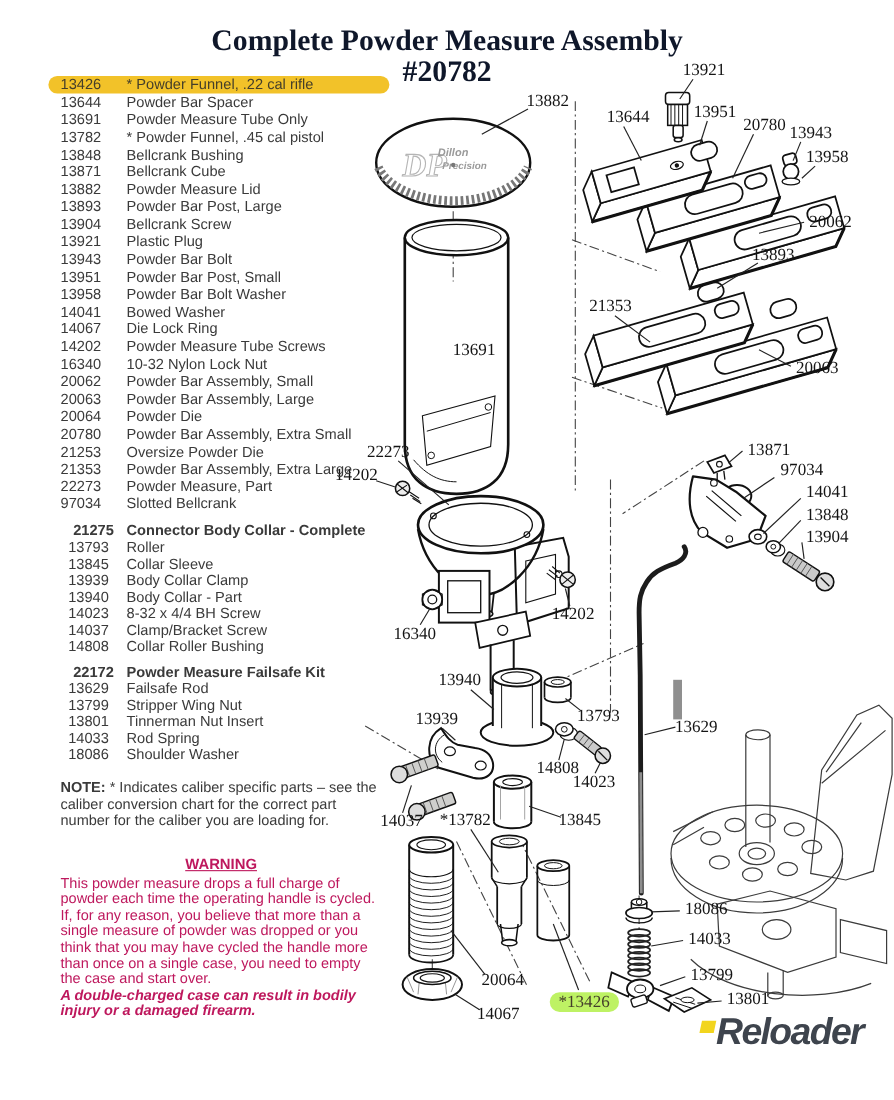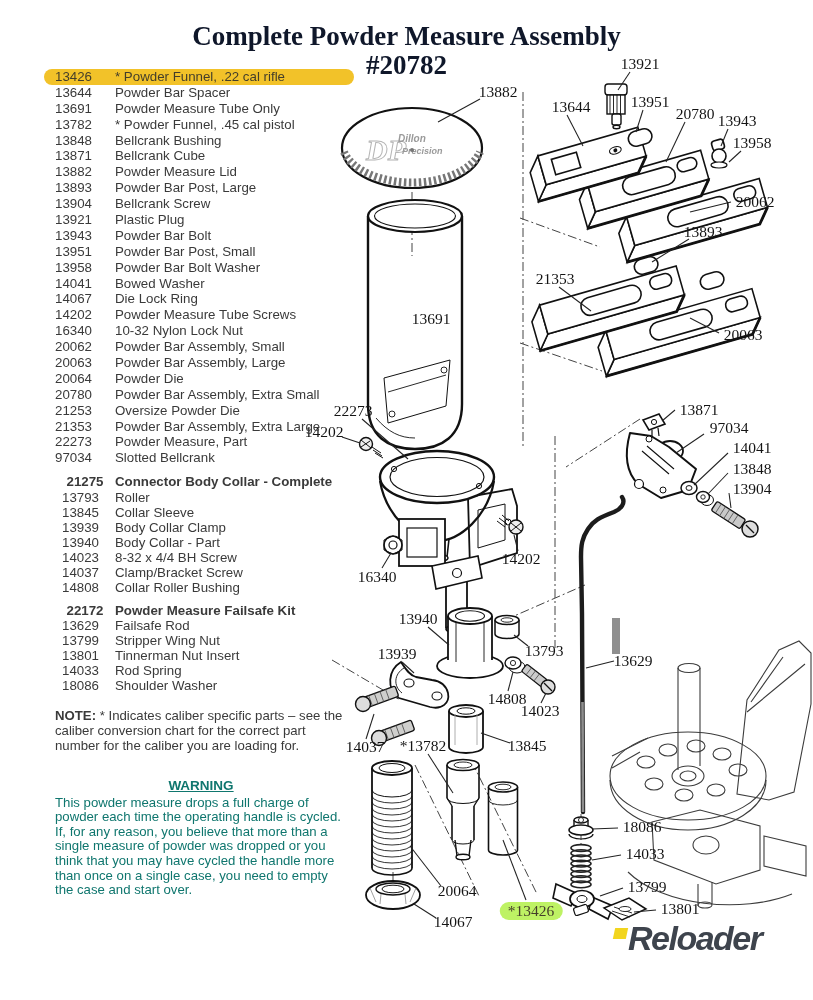--- a/index.html
+++ b/index.html
@@ -14,31 +14,31 @@
   .prow{display:flex;height:15.9px;line-height:15.9px;white-space:nowrap;}
   .prow .num{width:60px;flex:none;box-sizing:border-box;}
   .prow.sub{height:15px;line-height:15px;}
   .prow.sub .num{padding-left:7px;}
   .prow.sect{font-weight:bold;margin-top:8px;height:15.4px;line-height:15.4px;text-align:center;}
   .prow.hl{background:#F2C229;border-radius:10px;margin-left:-11px;padding-left:11px;
            width:299px;color:#443e2a;}
   .noteblock{position:absolute;left:55px;top:709px;width:292px;font-size:13.2px;
              line-height:14.9px;color:#3a3a3a;z-index:3;}
   .warn{position:absolute;left:55px;top:779px;width:292px;font-size:13.2px;
-        line-height:14.6px;color:#0f766e;z-index:3;}
+        line-height:14.6px;color:#be185d;z-index:3;}
   .warn .whead{margin:0 0 2px 0;text-align:center;font-size:13.5px;font-weight:bold;
                text-decoration:underline;}
   .warn .emph{font-weight:bold;font-style:italic;}
   #diagram-svg{position:absolute;left:0;top:0;z-index:1;}
   .labels-layer{position:absolute;left:0;top:0;width:813px;height:1000px;z-index:2;}
   .dlabel{position:absolute;transform:translate(-50%,-50%);
           font-family:"Liberation Serif",serif;font-size:15.5px;color:#141414;
           white-space:nowrap;}
   .dlabel.hl{background:#bef264;border-radius:10px;padding:0 8px;color:#443e2a;}
-  .logo{position:absolute;left:614px;top:919px;display:flex;align-items:flex-start;
+  .logo{position:absolute;left:637px;top:919px;display:flex;align-items:flex-start;
         color:#3E444D;z-index:3;}
   .logo .sq{width:13px;height:11px;background:#F2D51E;margin:9px 1px 0 0;
             transform:skewX(-12deg);}
   .logo .txt{font-family:"Liberation Sans",sans-serif;font-weight:bold;font-style:italic;
              font-size:34px;line-height:38px;letter-spacing:-1.5px;}
   #leaders line{stroke:#222;stroke-width:1.05;}
 </style>
 </head>
 <body>
 
@@ -606,20 +606,21 @@
     </div>
 
   <div class="noteblock">
     <b>NOTE:</b>
     <span>*  Indicates caliber specific parts – see the caliber conversion chart for the correct part number for the caliber you are loading for.</span>
   </div>
 
   <div class="warn">
     <div class="whead">WARNING</div>
     <div>This powder measure drops a full charge of powder each time the operating handle is cycled. If, for any reason, you believe that more than a single measure of powder was dropped or you think that you may have cycled the handle more than once on a single case, you need to empty the case and start over.</div>
+    <div class="emph">A double-charged case can result in bodily injury or a damaged firearm.</div>
   </div>
 
   <div class="logo">
     <span class="sq"></span>
     <span class="txt">Reloader</span>
   </div>
 
 </div>
 
 </body></html>

